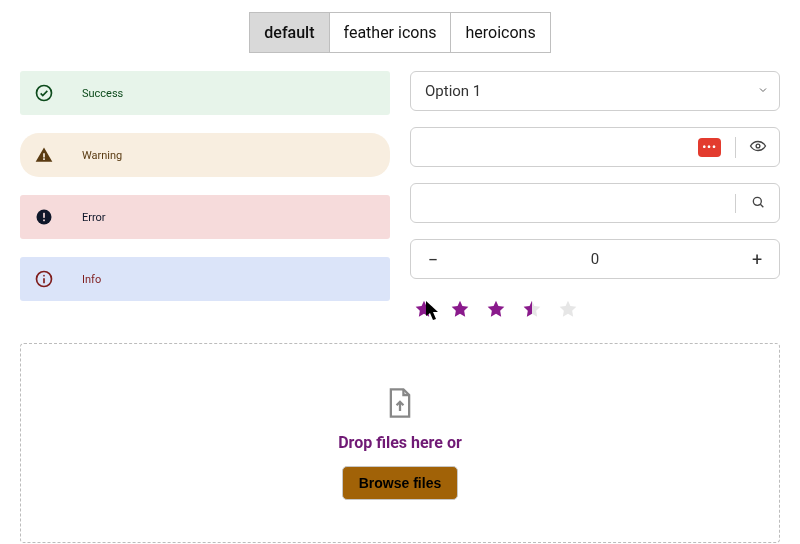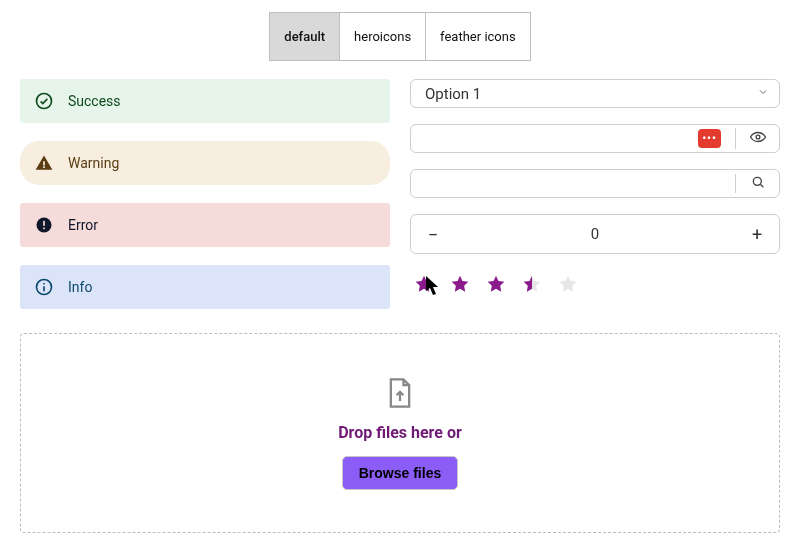--- a/index.html
+++ b/index.html
@@ -14,60 +14,60 @@
   }
 
   
   .tabs {
     display: flex;
     justify-content: center;
     margin-bottom: 18px;
   }
   .tab {
     border: 1px solid #bfbfbf;
-    padding: 16px 14px;
-    font-size: 13px;
+    padding: 10px 14px;
+    font-size: 16px;
     background: #fff;
     cursor: pointer;
     margin-left: -1px;
   }
   .tab:first-child { margin-left: 0; }
   .tab.active { background: #d9d9d9; font-weight: 500; }
 
   
   .cols {
     display: grid;
     grid-template-columns: 1fr 1fr;
     gap: 20px;
   }
 
   
   .alerts { display: flex; flex-direction: column; gap: 18px; }
   .alert {
     display: flex;
     align-items: center;
-    gap: 14px;
+    gap: 28px;
     padding: 12px 14px;
     border-radius: 3px;
-    font-size: 14px;
+    font-size: 11px;
   }
   .alert .ic { width: 20px; height: 20px; display: flex; align-items: center; justify-content: center; }
   .alert-success { background: #e7f4ea; color: #0d4b1c; }
   .alert-warning { background: #f8eee0; color: #5a3b12; border-radius: 19px; }
   .alert-error   { background: #f6dbdb; color: #0f172a; }
-  .alert-info    { background: #dbe4f9; color: #0c4a6e; }
+  .alert-info    { background: #dbe4f9; color: #7f1d1d; }
 
   
   .controls { display: flex; flex-direction: column; gap: 16px; }
   .field {
     border: 1px solid #cfcfcf;
     border-radius: 6px;
     display: flex;
     align-items: center;
-    height: 29px;
+    height: 40px;
     background: #fff;
   }
   .field .main {
     flex: 1;
     padding: 0 14px;
     display: flex;
     align-items: center;
     font-size: 15px;
     color: #333;
   }
@@ -142,35 +142,35 @@
     display: flex;
     flex-direction: column;
     align-items: center;
     justify-content: center;
     gap: 14px;
   }
   .dropzone .file-ic { width: 28px; height: 32px; color: #888; }
   .dropzone .label { font-weight: 700; font-size: 16px; color: #701a75; }
   .browse-btn {
     border: 1px solid #c7c7c7;
-    background: #8b5cf6;
+    background: #a16207;
     border-radius: 5px;
     padding: 8px 16px;
     font-weight: 700;
     font-size: 14px;
     cursor: pointer;
   }
 </style>
 </head>
 <body>
 
 <div class="tabs">
   <div class="tab active">default</div>
+  <div class="tab">feather icons</div>
   <div class="tab">heroicons</div>
-  <div class="tab">feather icons</div>
 </div>
 
 <div class="cols">
 
   <div class="alerts">
     <div class="alert alert-success">
       <span class="ic">
         <svg viewBox="0 0 24 24" width="20" height="20" fill="none" stroke="currentColor" stroke-width="2">
             <circle cx="12" cy="12" r="9"></circle>
             <path d="M8 12.5l2.5 2.5L16 9.5"></path>

